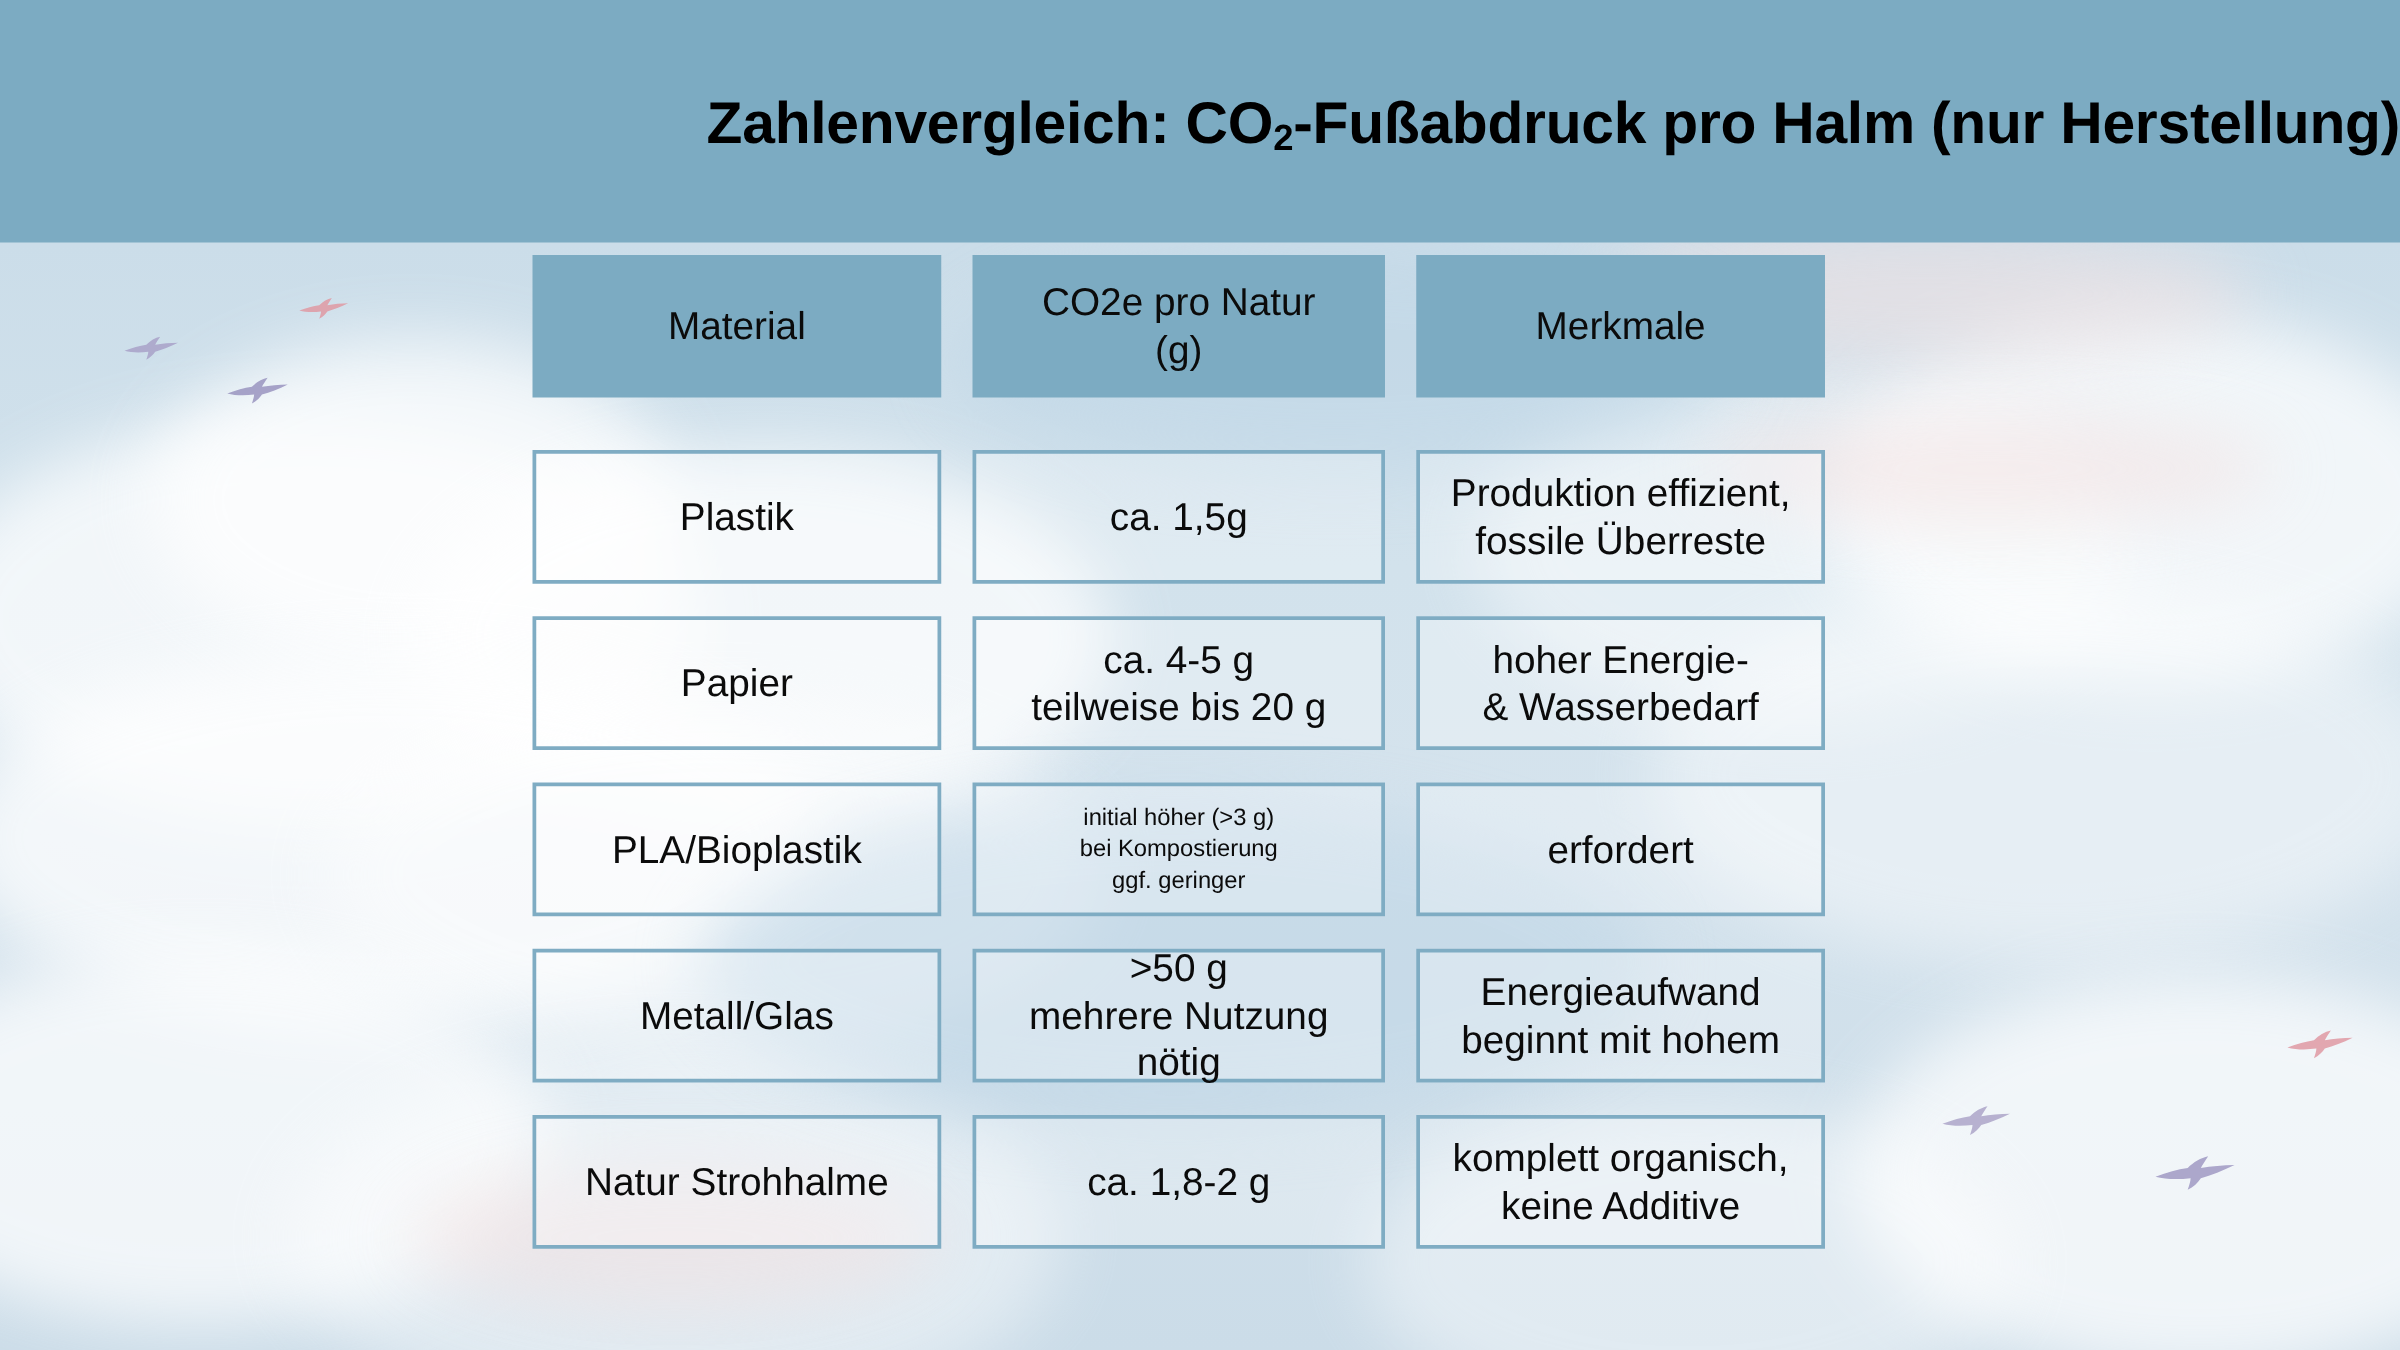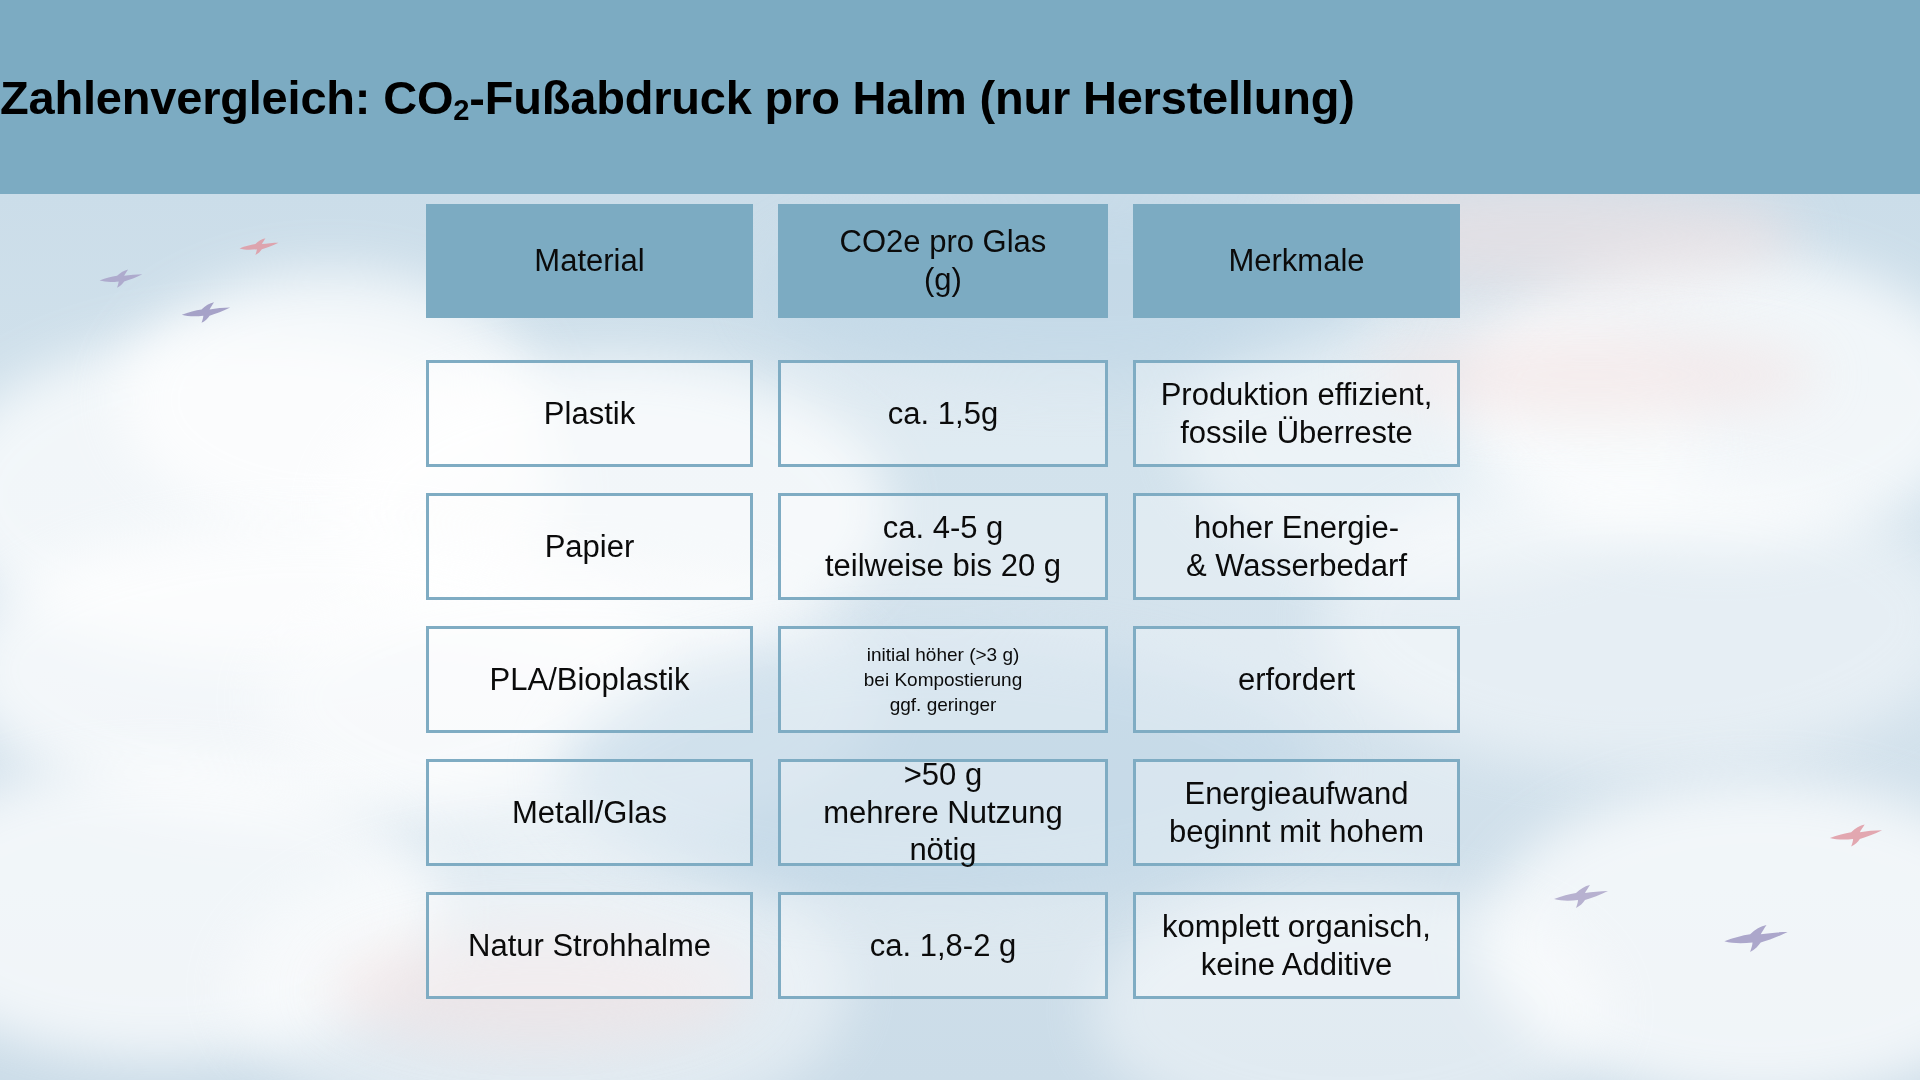--- a/index.html
+++ b/index.html
@@ -82,21 +82,21 @@
   #title-banner {
     position: absolute;
     left: 0;
     top: 0;
     width: 1920px;
     height: 194px;
     background: #7cabc2;
     box-sizing: border-box;
     display: flex;
     align-items: center;
-    justify-content: flex-start;
+    justify-content: flex-end;
   }
   #title-text {
     font-size: 47px;
     font-weight: bold;
     color: #000000;
     letter-spacing: -0.2px;
     white-space: nowrap;
     text-align: center;
   }
   #title-text sub {
@@ -225,21 +225,21 @@
   <div id="compare-table">
 
     <div class="trow header">
       <div class="cell col-left">
         <span class="lines">
             <span class="ln">Material</span>
           </span>
       </div>
       <div class="cell col-mid">
         <span class="lines">
-            <span class="ln">CO2e pro Glas</span>
+            <span class="ln">CO2e pro Natur</span>
             <span class="ln">(g)</span>
           </span>
       </div>
       <div class="cell col-right">
         <span class="lines">
             <span class="ln">Merkmale</span>
           </span>
       </div>
     </div>
 

